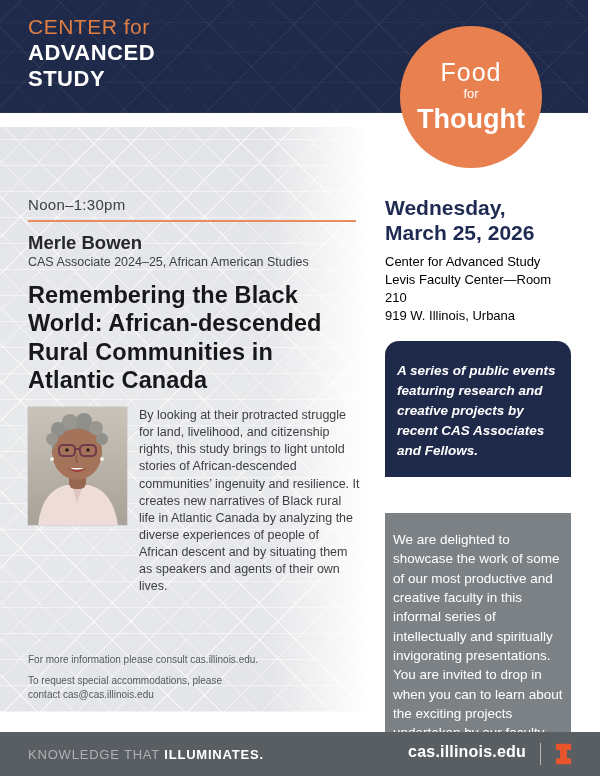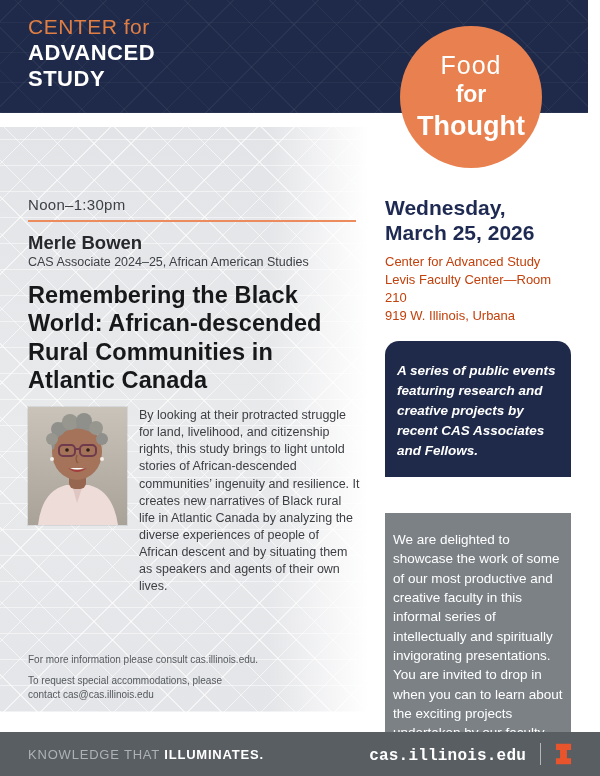--- a/index.html
+++ b/index.html
@@ -19,21 +19,21 @@
   }
   .org{position:absolute;left:28px;top:14px;line-height:26px;}
   .org-light{color:#e07e43;font-size:21px;font-weight:400;letter-spacing:.5px;}
   .org-bold{color:#ffffff;font-size:22px;font-weight:700;letter-spacing:.5px;}
   .badge{
     position:absolute;left:400px;top:26px;width:142px;height:142px;border-radius:50%;
     background:#e8814f;z-index:5;display:flex;flex-direction:column;align-items:center;
     justify-content:center;color:#fff;text-align:center;
   }
   .badge-l1{font-size:25px;font-weight:300;letter-spacing:1px;line-height:1.1;}
-  .badge-l2{font-size:23px;font-weight:700;line-height:1.3;}
+  .badge-l2{font-size:13px;font-weight:400;line-height:1.3;}
   .badge-l3{font-size:27px;font-weight:700;line-height:1.2;}
   
   .gray-band{
     position:absolute;left:0;top:127px;width:372px;height:585px;
     background:
       linear-gradient(90deg, rgba(255,255,255,0) 72%, #ffffff 99%),
       repeating-linear-gradient(45deg, rgba(255,255,255,0.6) 0 1px, transparent 1px 26px),
       repeating-linear-gradient(-45deg, rgba(255,255,255,0.6) 0 1px, transparent 1px 26px),
       repeating-linear-gradient(0deg, rgba(255,255,255,0.5) 0 1px, transparent 1px 26px),
       linear-gradient(180deg,#e3e4e7 0%,#e9eaec 55%,#e4e5e8 100%);
@@ -54,40 +54,40 @@
     box-shadow:0 0 0 1px rgba(0,0,0,0.08);
   }
   .abstract{font-size:12.5px;color:#3c3e42;line-height:1.37;width:221px;}
   .support{font-style:italic;font-size:13px;color:#3c3e42;line-height:1.58;margin-top:26px;}
   .info-block{position:absolute;left:28px;top:653px;width:335px;z-index:2;
     font-size:10px;color:#54585d;line-height:1.42;}
   .info-block .p2{margin-top:7px;}
   
   .right-col{position:absolute;left:385px;top:196px;width:186px;text-align:left;z-index:2;}
   .date{font-size:21px;font-weight:700;color:#1e2a52;line-height:1.18;}
-  .venue{font-size:13px;color:#c2410c;line-height:1.4;margin-top:7px;}
+  .venue{font-size:13px;color:#000000;line-height:1.4;margin-top:7px;}
   .navy-box{
     margin-top:16px;background:#1f2a4a;border-radius:14px 14px 0 0;
     color:#fff;font-style:italic;font-weight:600;font-size:13.5px;line-height:1.48;
     padding:20px 12px 16px 12px;box-sizing:border-box;min-height:111px;
   }
   .gray-box{
     background:#7c8186;color:#fff;font-size:13.5px;line-height:1.43;
     padding:17px 8px 14px 8px;box-sizing:border-box;height:290px;margin-top:36px;
   }
   .qr-wrap{margin-top:12px;display:flex;justify-content:center;}
   
   .footer{
     position:absolute;left:0;bottom:0;width:600px;height:44px;background:#595e63;
     display:flex;align-items:center;justify-content:space-between;
     padding:0 28px;box-sizing:border-box;z-index:3;
   }
   .tagline{font-size:13px;letter-spacing:.8px;color:#aeb2b6;}
   .tagline b{color:#ffffff;font-weight:700;margin-top:48px;}
-  .footer-right{display:flex;align-items:flex-end;font-family:Liberation Mono, monospace;}
+  .footer-right{display:flex;align-items:flex-start;}
   .footer-url{font-size:16px;font-weight:700;color:#ffffff;letter-spacing:.2px;}
   .footer-div{width:1px;height:22px;background:rgba(255,255,255,0.55);margin:0 14px;}
 </style>
 </head>
 <body>
 
 <div class="poster">
 
   <header class="masthead">
     <div class="org">

